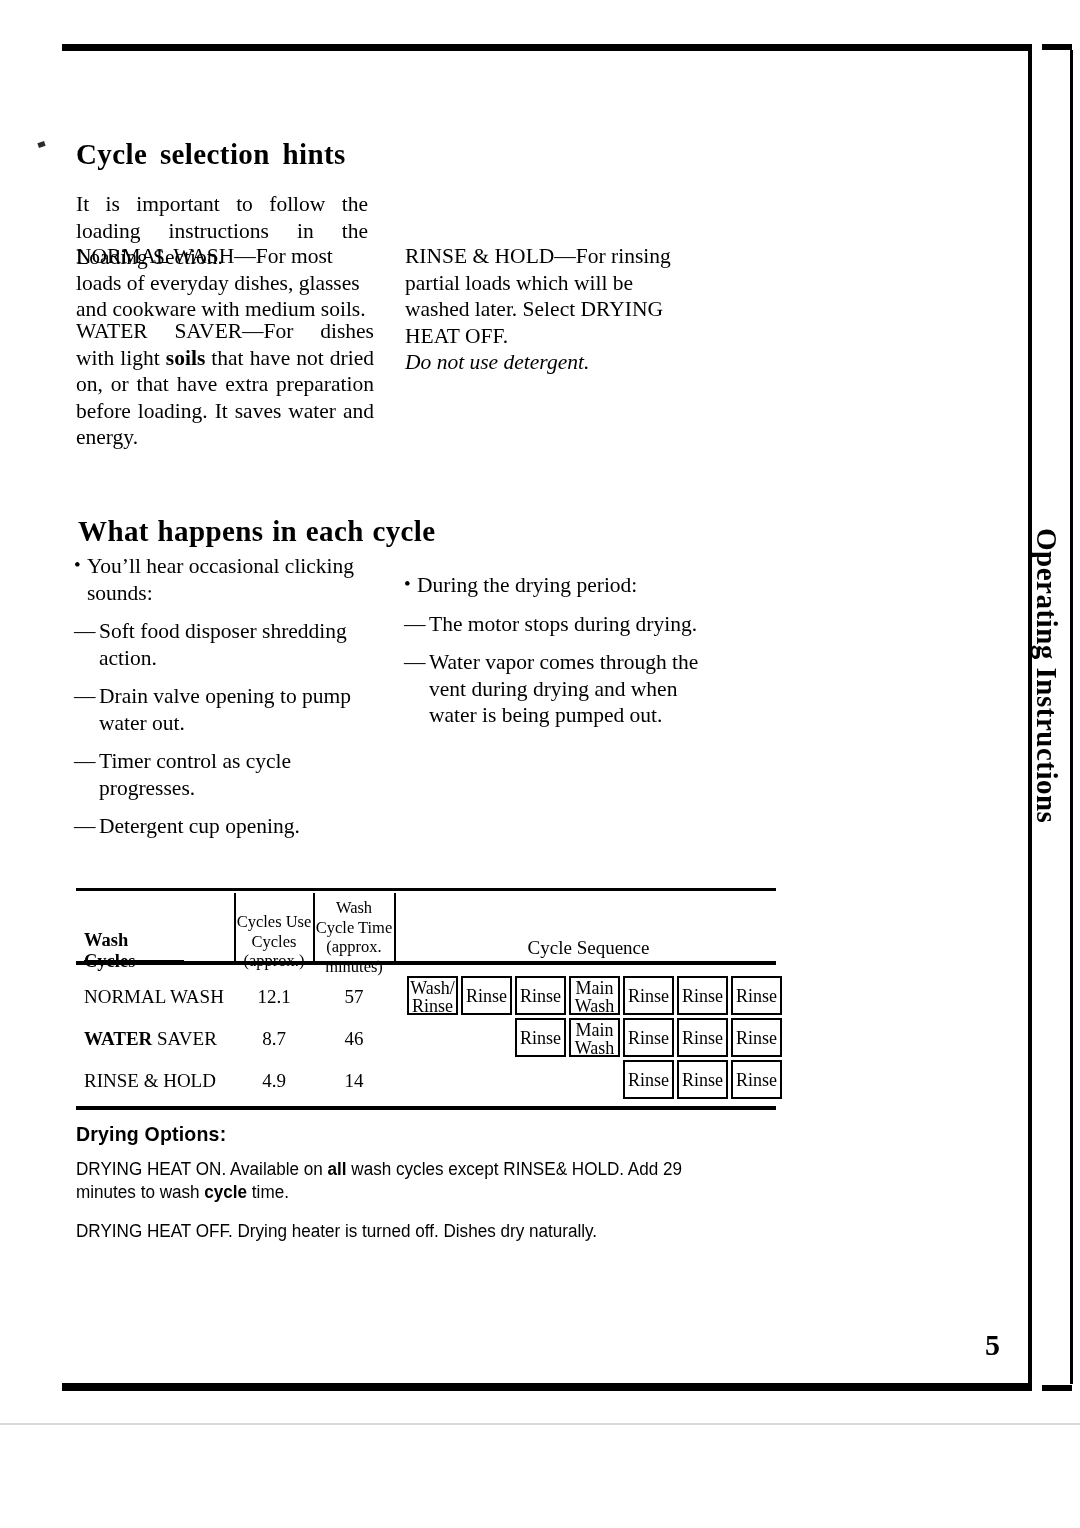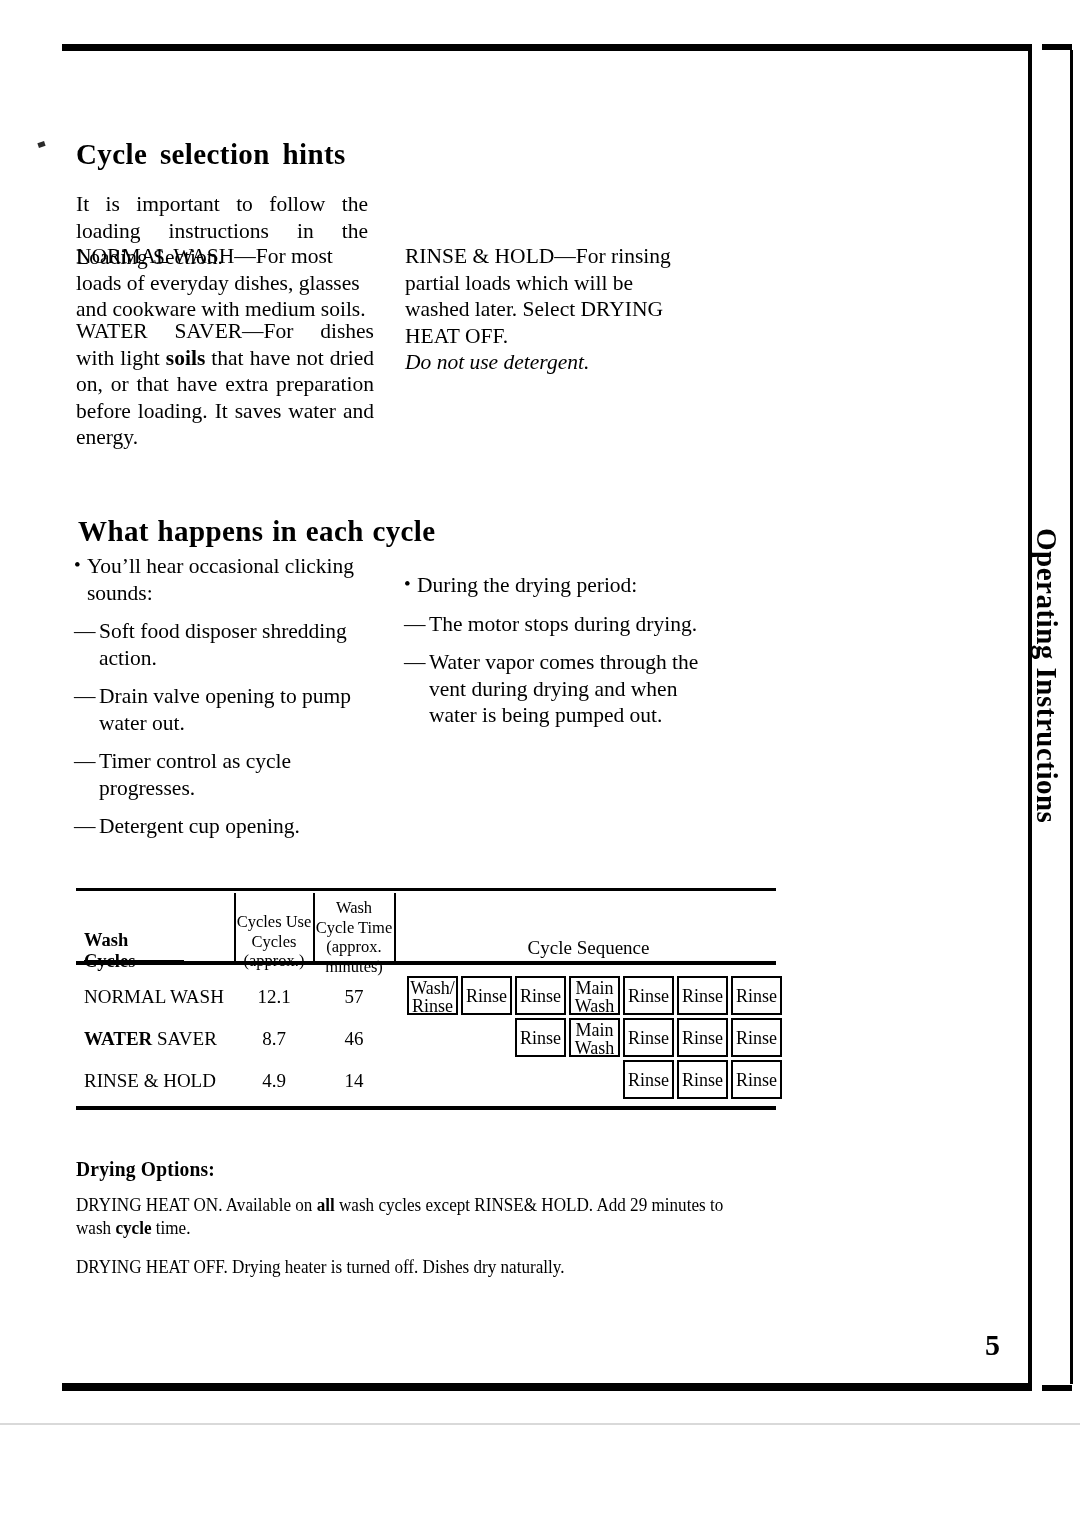--- a/index.html
+++ b/index.html
@@ -232,23 +232,23 @@
     text-align: center;
     padding-top: 2px;
     background: #fff;
   }
   .seqbox.one-line { padding-top: 10px; }
 
   
   #drying {
     position: absolute;
     left: 76px;
-    top: 1157px;
+    top: 1122px;
     width: 690px;
-    font-family: Liberation Serif, serif;
+    font-family: Liberation Sans, sans-serif;
   }
   #drying h3 {
     margin: 0 0 12px 0;
     font-size: 21px;
     font-weight: bold;
     letter-spacing: 0.2px;
     transform: scaleX(0.93);
     transform-origin: left center;
   }
   #drying p {

